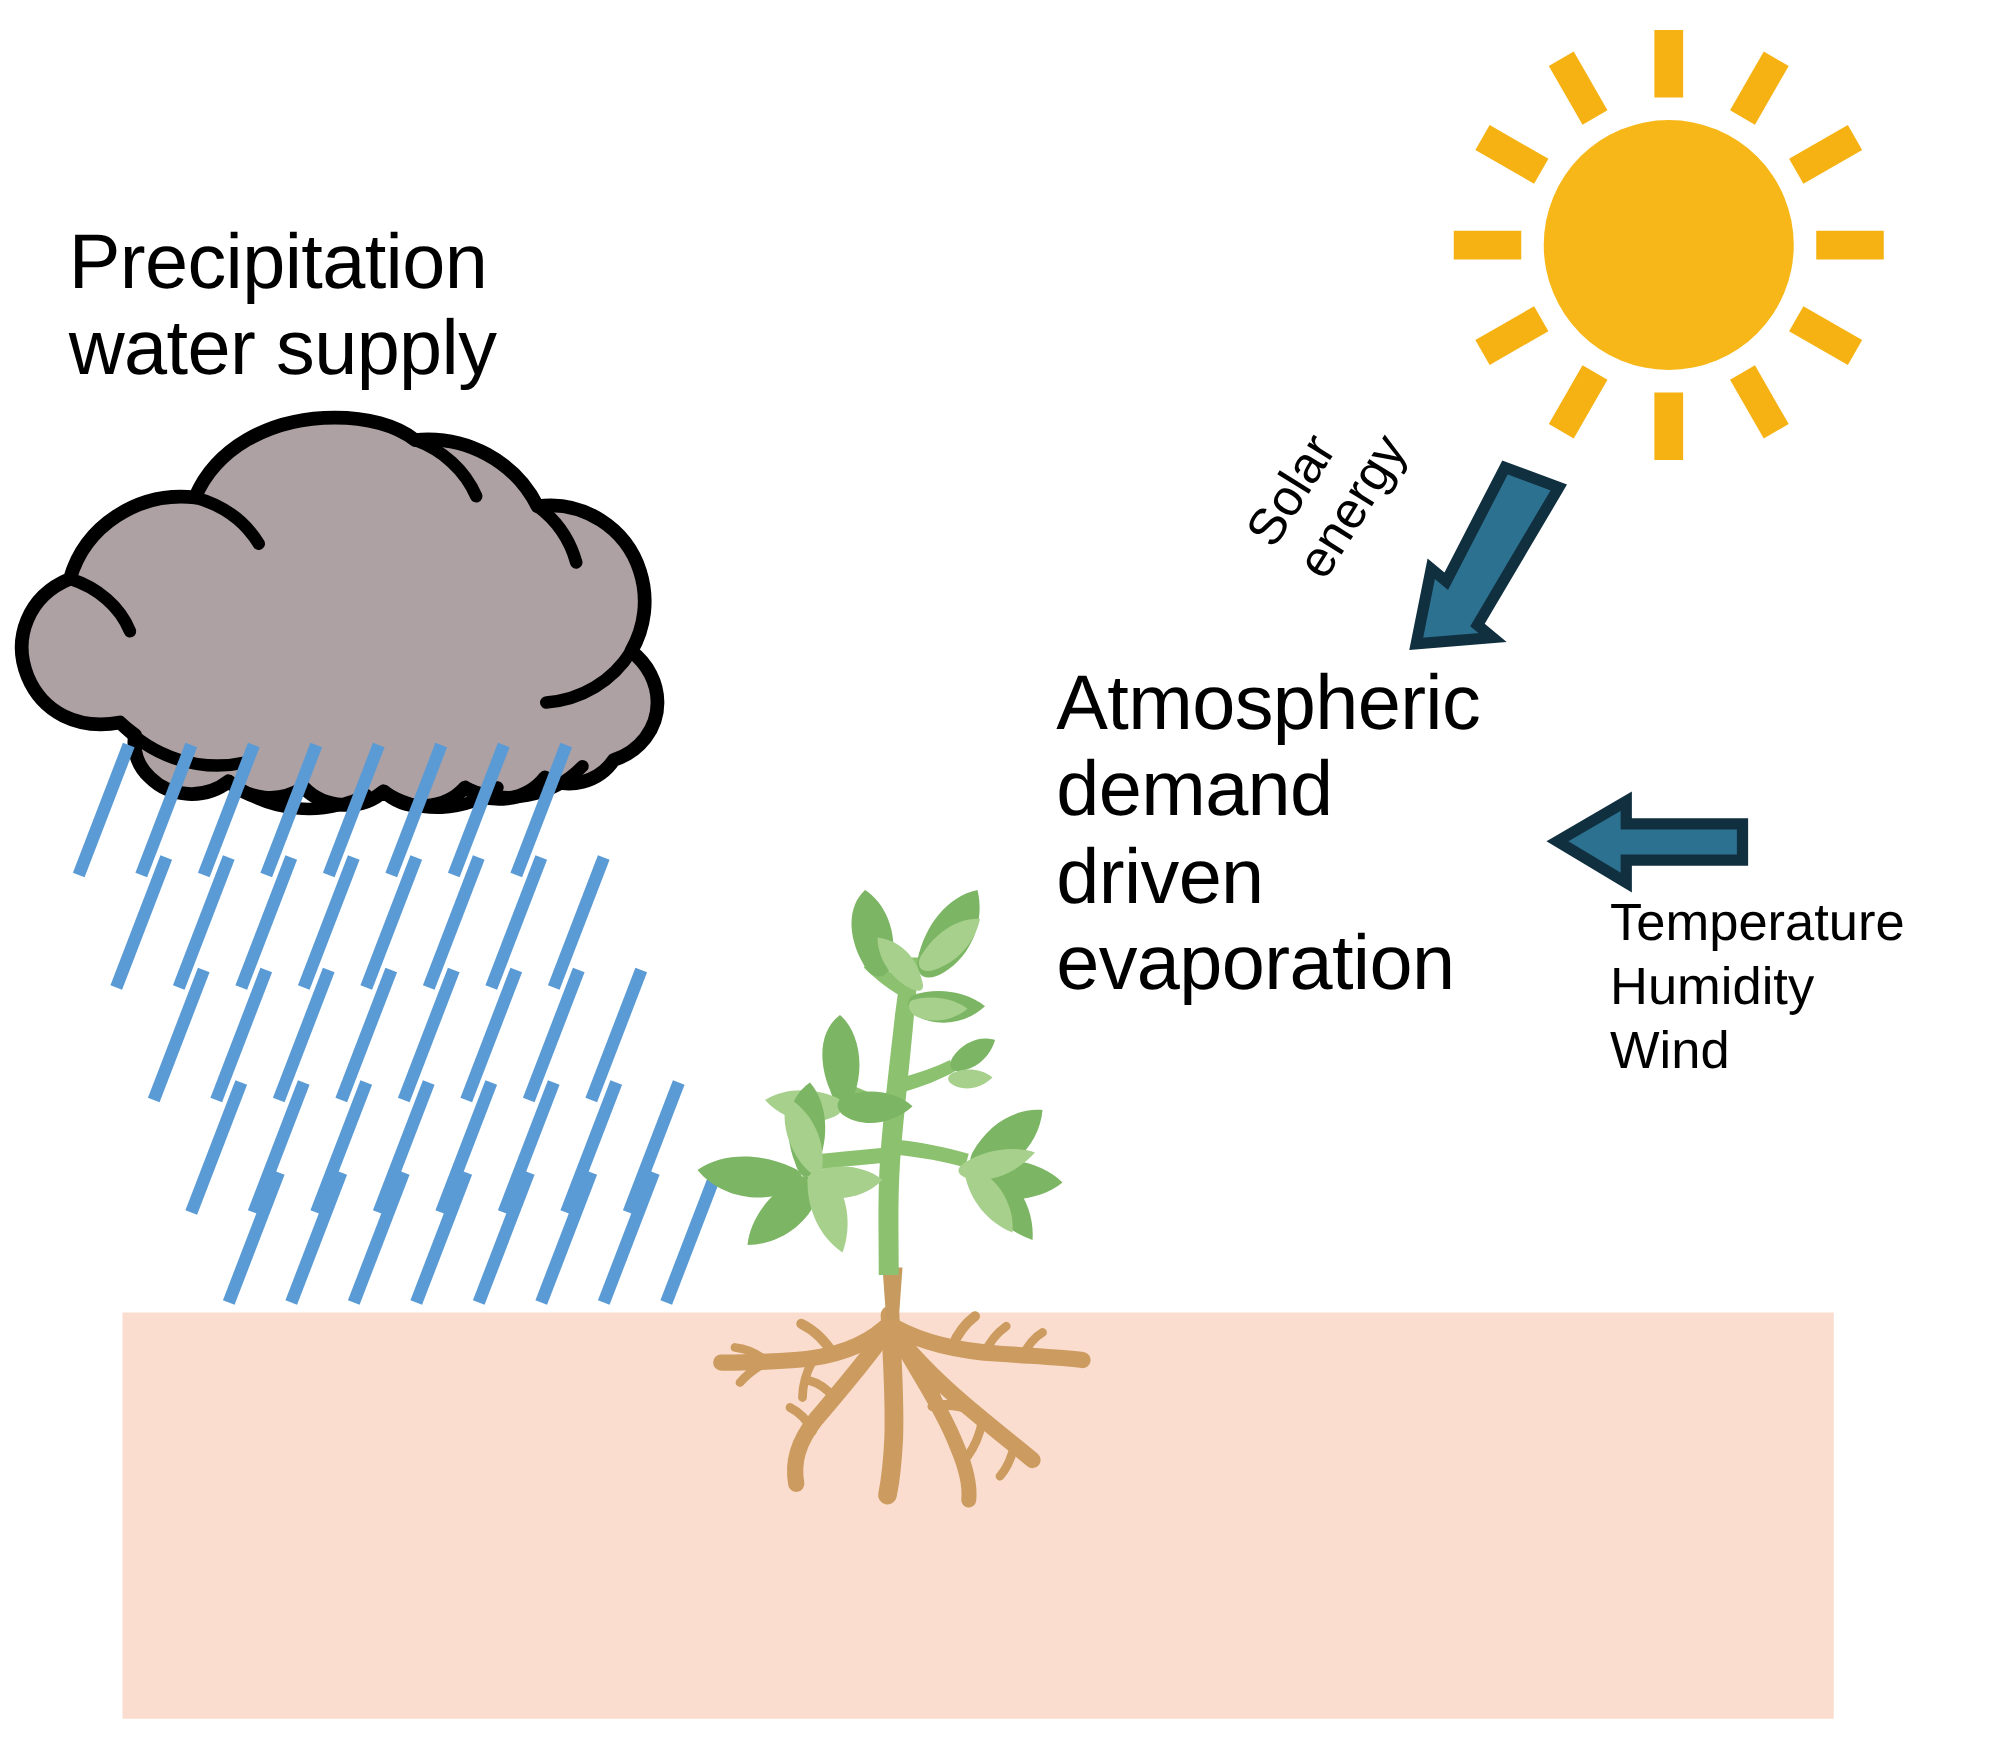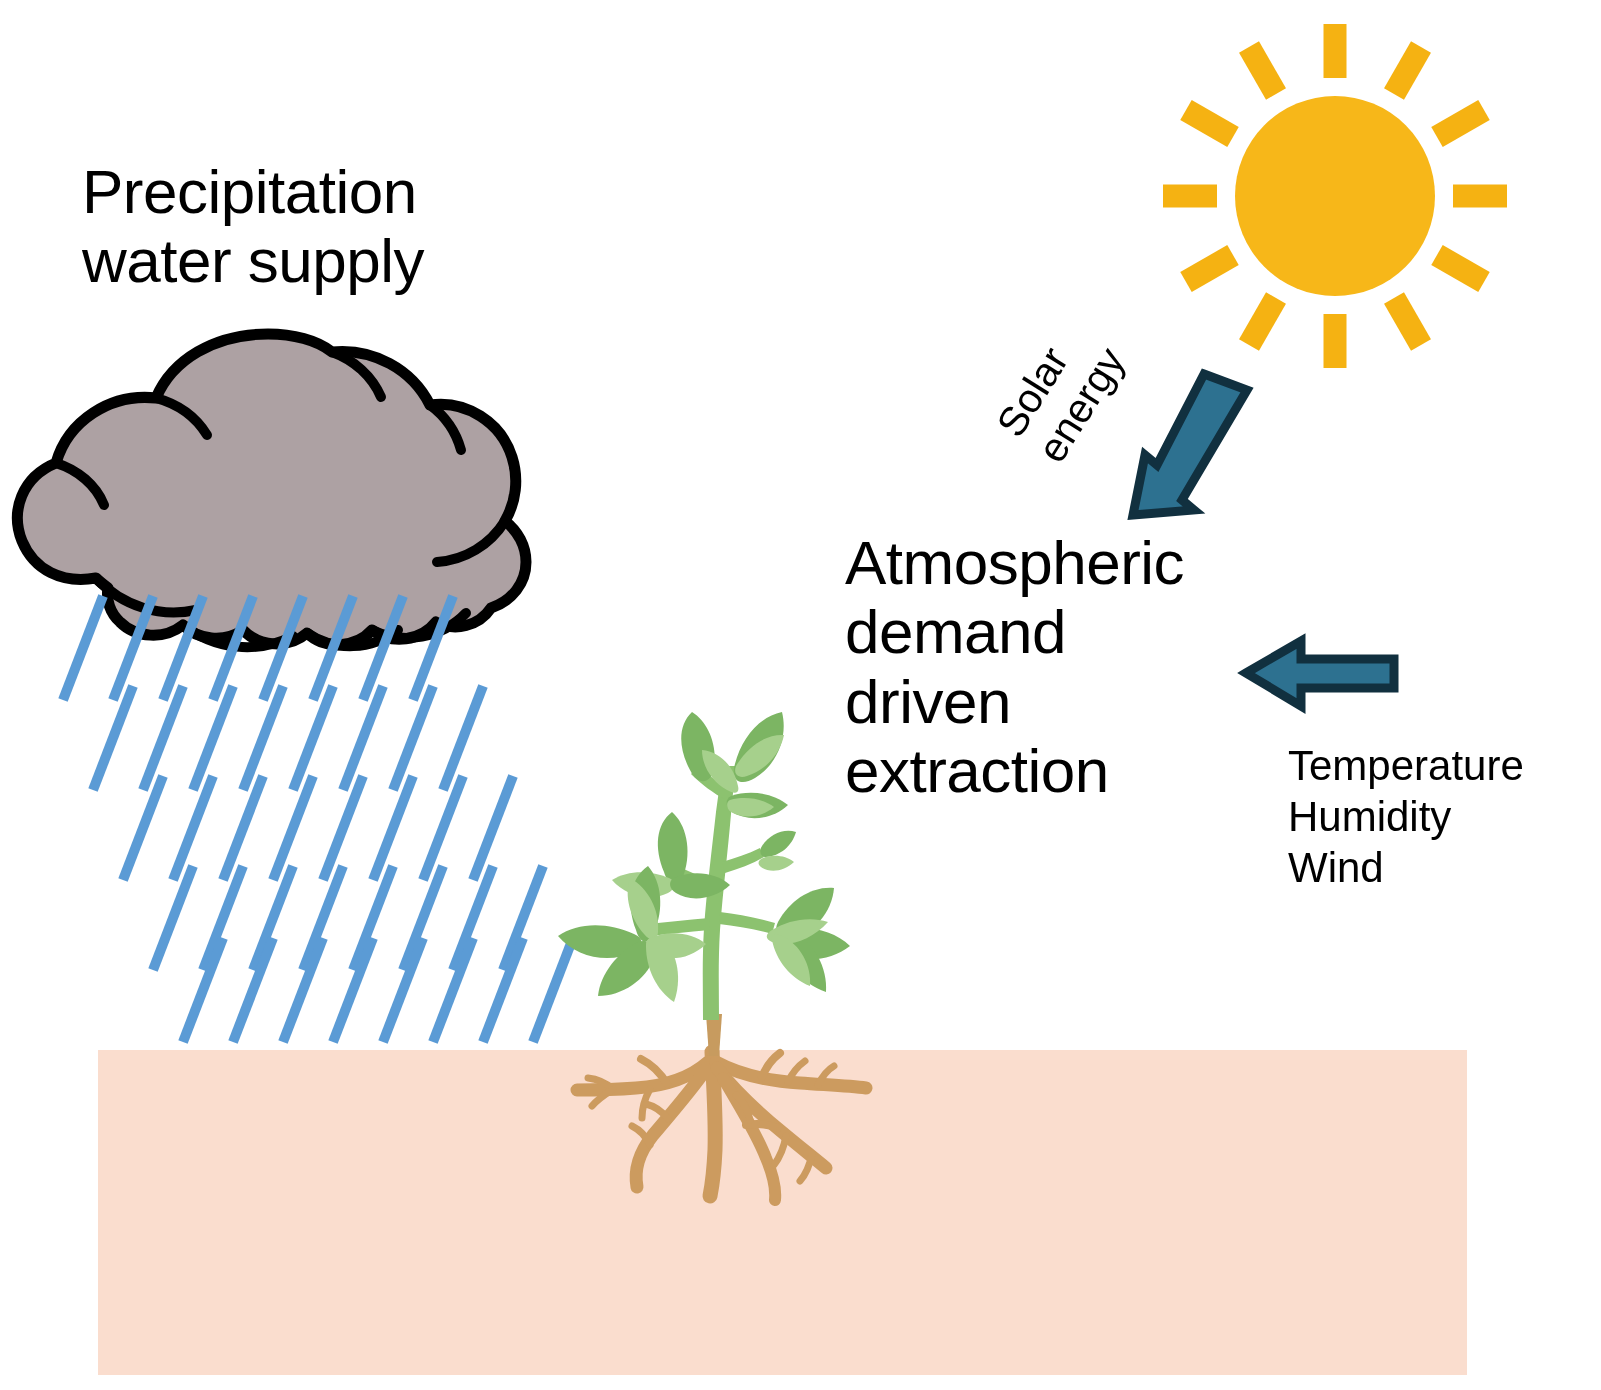--- a/index.html
+++ b/index.html
@@ -31,41 +31,39 @@
     position: absolute;
     white-space: pre;
     color: #000000;
     font-family: "Liberation Sans", sans-serif;
     line-height: 1.12;
   }
 
   
   #precip-label {
     left: 55px;
-    top: 157px;
+    top: 175px;
     font-size: 62px;
     letter-spacing: -0.5px;
-    margin-left: 27px;
   }
 
   
   #atmos-label {
     left: 845px;
     top: 528px;
     font-size: 62px;
     letter-spacing: -0.5px;
   }
 
   
   #thw-label {
     left: 1288px;
     top: 712px;
     font-size: 42px;
     line-height: 1.22;
-    margin-top: 28px;
   }
 
   
   #soil-label {
     left: 848px;
     top: 1078px;
     font-size: 62px;
     letter-spacing: -0.5px;
   }
 
@@ -343,20 +341,20 @@
 water supply</div>
 
   <div id="solar-wrap">
     <div id="solar-label" class="txt" style="position:absolute;">Solar
 energy</div>
   </div>
 
   <div class="txt" id="atmos-label">Atmospheric
 demand
 driven
-extraction</div>
+evaporation</div>
 
   <div class="txt" id="thw-label">Temperature
 Humidity
 Wind</div>
 
 
 </div>
 
 </body></html>

